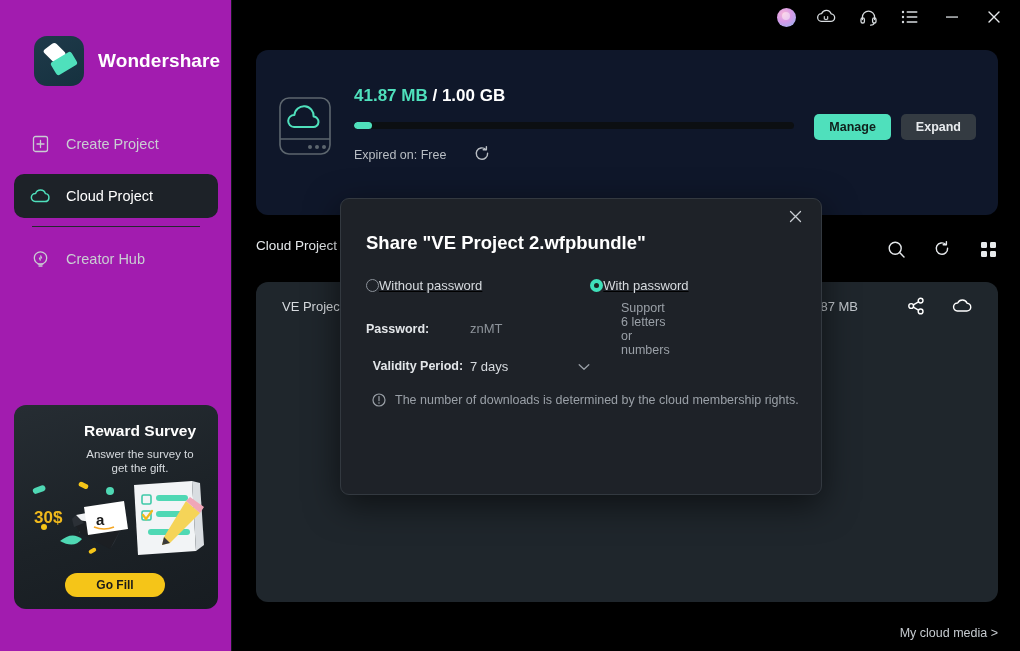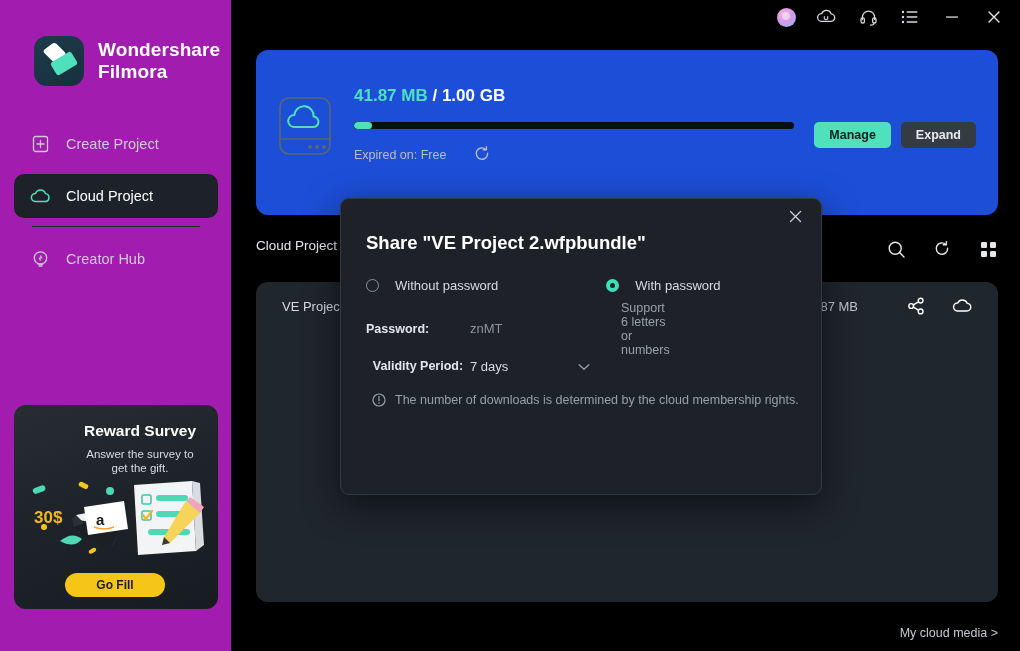--- a/index.html
+++ b/index.html
@@ -70,38 +70,37 @@
   .avatar::after {
     content:""; position:absolute; left:5px; top:4px; width:8px; height:8px; border-radius:50%;
     background: rgba(255,255,255,.45);
   }
 
   
   .main { position: absolute; left: 232px; top: 0; right: 0; bottom: 0; }
 
   .storage-card {
     position: absolute; left: 24px; top: 50px; right: 22px; height: 165px;
-    background: #1d4ed8; border-radius: 12px;
+    background: #0f172a; border-radius: 12px;
   }
   .drive-icon { position: absolute; left: 20px; top: 45px; width: 58px; height: 62px; }
   .quota { position: absolute; left: 98px; top: 36px; font-size: 17px; font-weight: bold; }
   .quota .used { color: #4fe0bc; }
   .quota .total { color: #ffffff; }
   .bar {
     position: absolute; left: 98px; top: 72px; width: 440px; height: 7px;
     background: #0c0f12; border-radius: 4px; overflow: hidden;
   }
   .bar > i { display: block; height: 100%; background: #4fe0bc; border-radius: 4px; }
   .expired { position: absolute; left: 98px; top: 98px; color: #b9bec4; font-size: 12.5px; }
   .refresh-btn { position: absolute; left: 217px; top: 95px; width: 20px; height: 20px; cursor: pointer; color: #b9bec4; }
   .btn {
     height: 26px; padding: 0 15px; border-radius: 5px; font-size: 12.5px; font-weight: bold;
     display: inline-flex; align-items: center; justify-content: center; cursor: pointer; border: none;
     font-family: "Liberation Sans", sans-serif;
-    margin-top: 8px;
   }
   .btn-primary { background: #4fe0bc; color: #10201c; }
   .btn-secondary { background: #343b42; color: #e8ebee; }
   .card-actions { position: absolute; right: 22px; top: 64px; display: flex; gap: 10px; }
 
   .tabbar { position: absolute; left: 24px; top: 238px; right: 22px; height: 32px; }
   .tab { color: #e6e9ec; font-size: 13.5px; cursor: pointer; }
   .tool-icons { position: absolute; right: 0; top: 1px; display: flex; gap: 26px; align-items: center; }
   .tool-ico { width: 20px; height: 20px; color: #e6e9ec; cursor: pointer; display:flex; align-items:center; justify-content:center;}
 
@@ -125,21 +124,21 @@
 
   
   .modal {
     position: absolute; left: 340px; top: 198px; width: 482px; height: 297px;
     background: #1e2228; border: 1px solid #333940; border-radius: 9px;
     box-shadow: 0 10px 34px rgba(0,0,0,.55);
   }
   .modal-close { position: absolute; right: 13px; top: 10px; width: 20px; height: 20px; cursor: pointer; color: #c9ced3; }
   .modal-title { position: absolute; left: 25px; top: 33px; color: #ffffff; font-size: 18.5px; font-weight: bold; }
   .radio-row { position: absolute; left: 25px; top: 79px; display: flex; gap: 108px; }
-  .radio { display: flex; align-items: center; gap: 16px; cursor: pointer; }
+  .radio { display: flex; align-items: center; gap: 0; cursor: pointer; text-decoration: underline; }
   .radio .dot {
     width: 13px; height: 13px; border-radius: 50%; border: 1.5px solid #8b9199; background: transparent;
   }
   .radio.on .dot { border: none; background: #3fe0b9; position: relative; }
   .radio.on .dot::after {
     content: ""; position: absolute; left: 4px; top: 4px; width: 5px; height: 5px;
     border-radius: 50%; background: #1a2520;
   }
   .radio span { color: #d7dbdf; font-size: 13px; }
 
@@ -165,21 +164,20 @@
 
   <div class="sidebar">
 
     <div class="brand">
       <div class="brand-logo">
         <div class="sh-a"></div>
           <div class="sh-b"></div>
       </div>
       <div class="brand-text">
         <div>Wondershare</div>
-        <div>Filmora</div>
       </div>
     </div>
 
     <div class="nav">
 
       <div class="nav-item">
         <span class="ico">
           <svg width="17" height="18" viewBox="0 0 17 18" fill="none">
             <rect x="1.5" y="1.5" width="14" height="15" rx="2" stroke="#c9cdd2" stroke-width="1.3"></rect>
             <path d="M8.5 5.5v7M5 9h7" stroke="#c9cdd2" stroke-width="1.3" stroke-linecap="round"></path>

